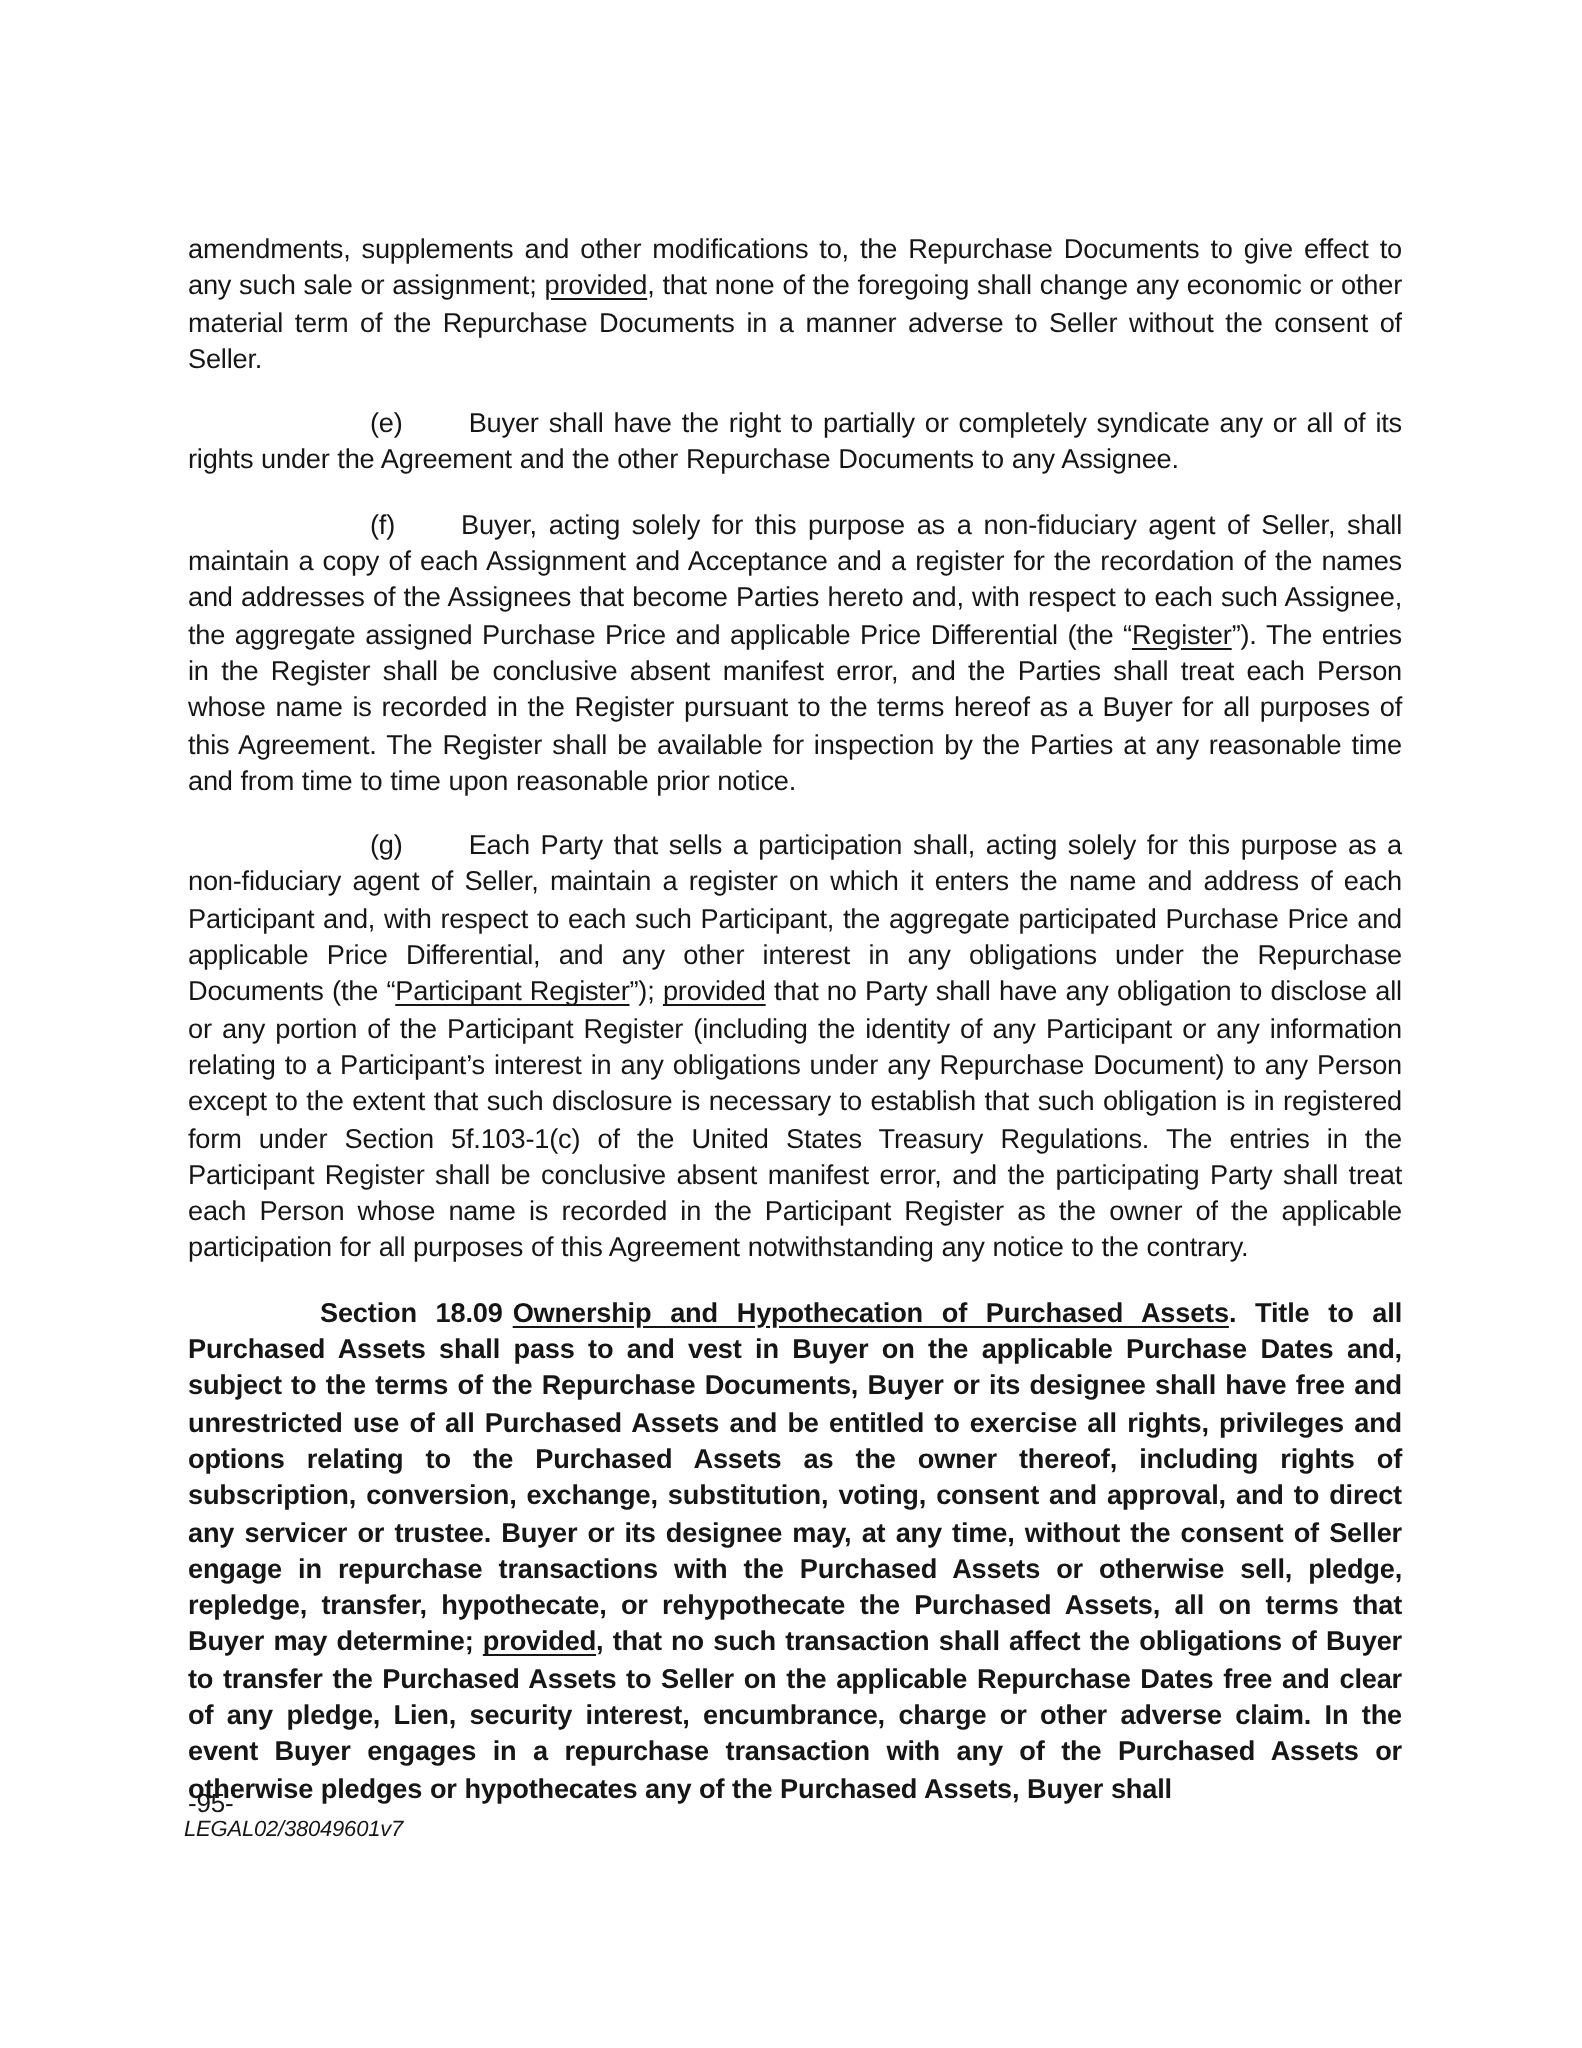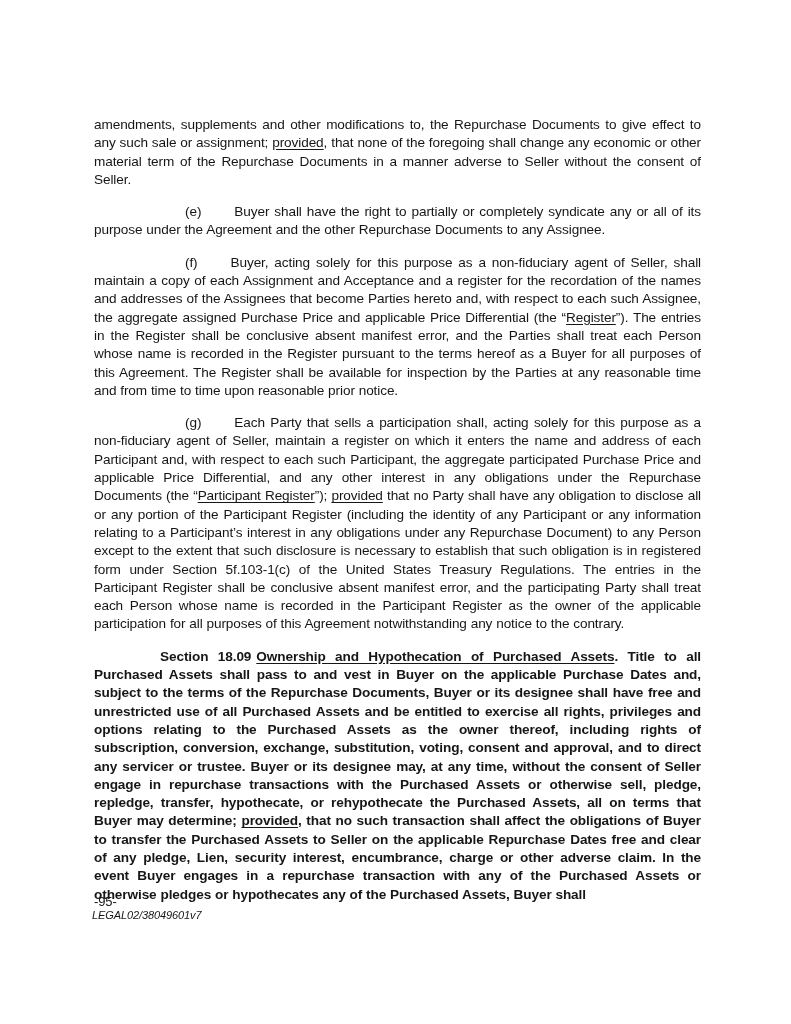--- a/index.html
+++ b/index.html
@@ -50,21 +50,21 @@
   }
 </style>
 </head>
 <body>
 
 <div class="page">
   <div class="content">
 
     <p class="para"><span>amendments, supplements and other modifications to, the Repurchase Documents to give effect to any such sale or assignment; </span><span class="u">provided</span><span>, that none of the foregoing shall change any economic or other material term of the Repurchase Documents in a manner adverse to Seller without the consent of Seller.</span></p>
 
-    <p class="para letter"><span class="plabel">(e)</span><span>Buyer shall have the right to partially or completely syndicate any or all of its purpose under the Agreement and the other Repurchase Documents to any Assignee.</span></p>
+    <p class="para letter"><span class="plabel">(e)</span><span>Buyer shall have the right to partially or completely syndicate any or all of its rights under the Agreement and the other Repurchase Documents to any Assignee.</span></p>
 
     <p class="para letter"><span class="plabel">(f)</span><span>Buyer, acting solely for this purpose as a non-fiduciary agent of Seller, shall maintain a copy of each Assignment and Acceptance and a register for the recordation of the names and addresses of the Assignees that become Parties hereto and, with respect to each such Assignee, the aggregate assigned Purchase Price and applicable Price Differential (the “</span><span class="u">Register</span><span>”).  The entries in the Register shall be conclusive absent manifest error, and the Parties shall treat each Person whose name is recorded in the Register pursuant to the terms hereof as a Buyer for all purposes of this Agreement.  The Register shall be available for inspection by the Parties at any reasonable time and from time to time upon reasonable prior notice.</span></p>
 
     <p class="para letter"><span class="plabel">(g)</span><span>Each Party that sells a participation shall, acting solely for this purpose as a non-fiduciary agent of Seller, maintain a register on which it enters the name and address of each Participant and, with respect to each such Participant, the aggregate participated Purchase Price and applicable Price Differential, and any other interest in any obligations under the Repurchase Documents (the “</span><span class="u">Participant Register</span><span>”); </span><span class="u">provided</span><span> that no Party shall have any obligation to disclose all or any portion of the Participant Register (including the identity of any Participant or any information relating to a Participant’s interest in any obligations under any Repurchase Document) to any Person except to the extent that such disclosure is necessary to establish that such obligation is in registered form under Section 5f.103-1(c) of the United States Treasury Regulations.  The entries in the Participant Register shall be conclusive absent manifest error, and the participating Party shall treat each Person whose name is recorded in the Participant Register as the owner of the applicable participation for all purposes of this Agreement notwithstanding any notice to the contrary.</span></p>
 
     <p class="para section"><span class="secref">Section 18.09</span><span class="u">Ownership and Hypothecation of Purchased Assets</span><span>.  Title to all Purchased Assets shall pass to and vest in Buyer on the applicable Purchase Dates and, subject to the terms of the Repurchase Documents, Buyer or its designee shall have free and unrestricted use of all Purchased Assets and be entitled to exercise all rights, privileges and options relating to the Purchased Assets as the owner thereof, including rights of subscription, conversion, exchange, substitution, voting, consent and approval, and to direct any servicer or trustee.  Buyer or its designee may, at any time, without the consent of Seller engage in repurchase transactions with the Purchased Assets or otherwise sell, pledge, repledge, transfer, hypothecate, or rehypothecate the Purchased Assets, all on terms that Buyer may determine; </span><span class="u">provided</span><span>, that no such transaction shall affect the obligations of Buyer to transfer the Purchased Assets to Seller on the applicable Repurchase Dates free and clear of any pledge, Lien, security interest, encumbrance, charge or other adverse claim.  In the event Buyer engages in a repurchase transaction with any of the Purchased Assets or otherwise pledges or hypothecates any of the Purchased Assets, Buyer shall</span></p>
 
   </div>
 
   <div class="footer-page">-95-</div>

